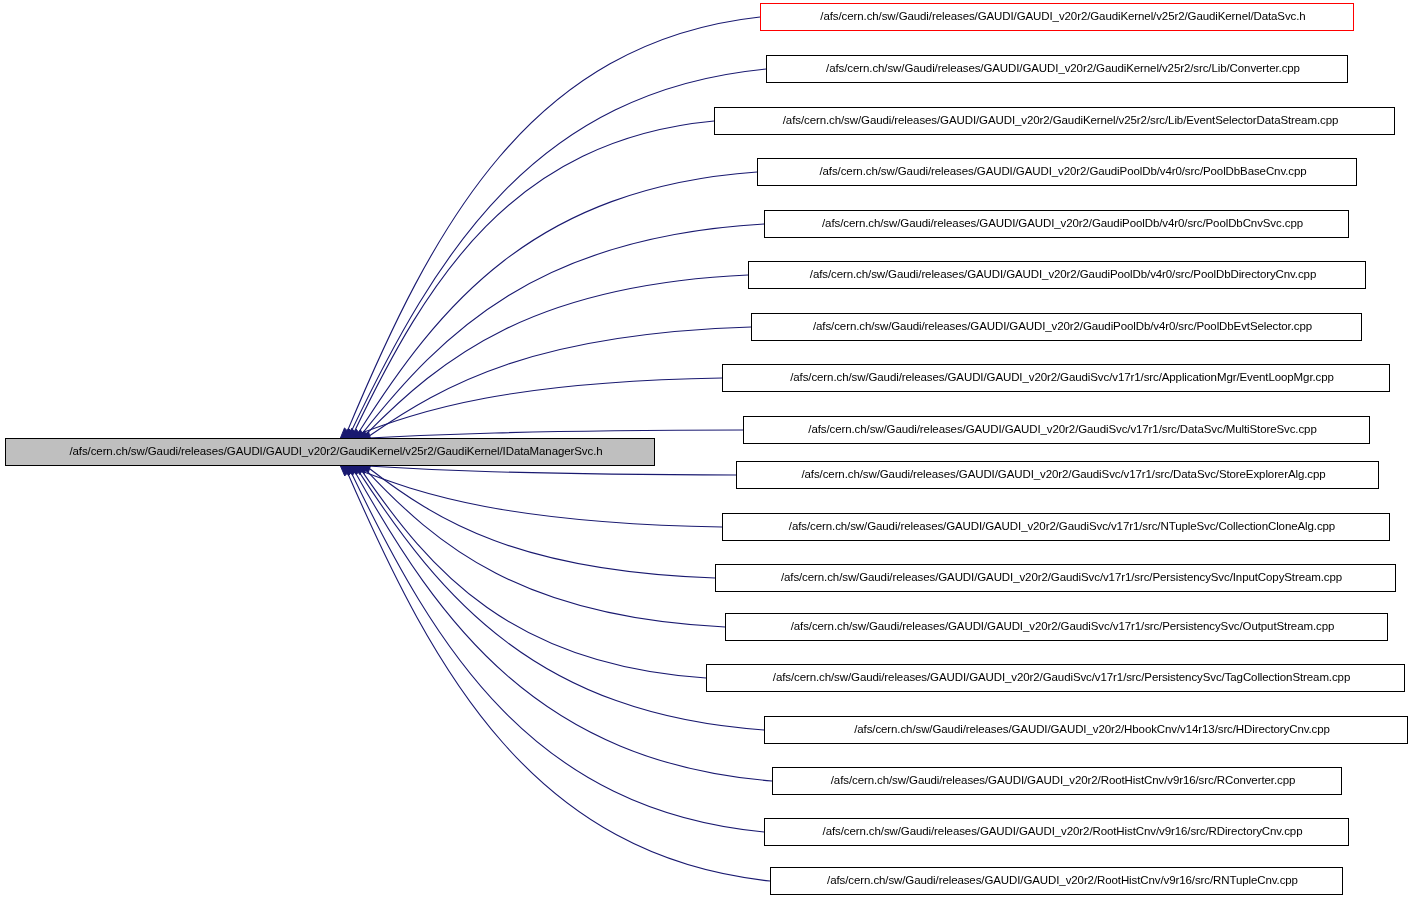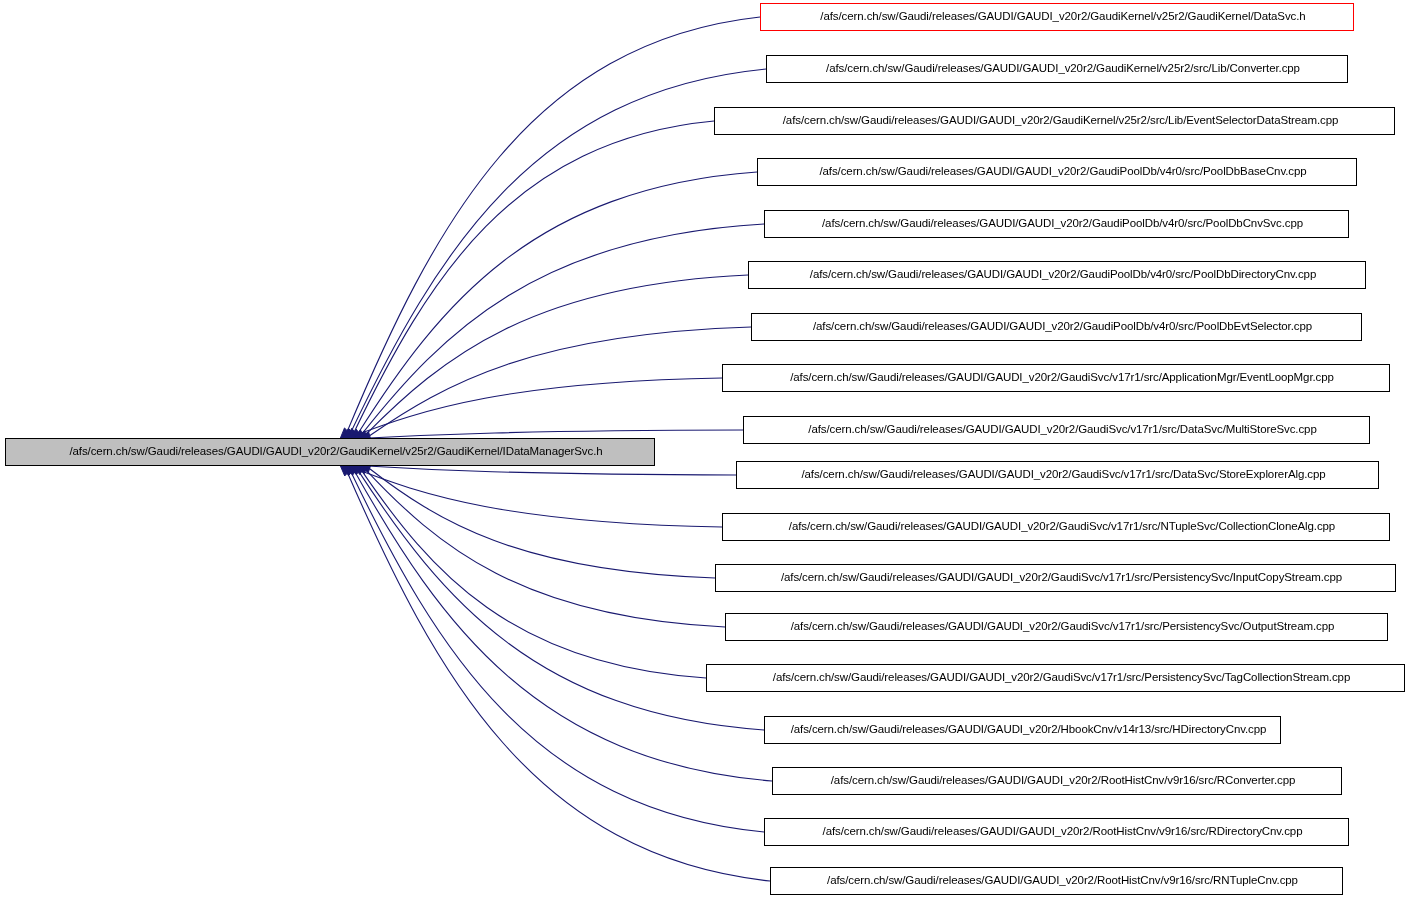--- a/index.html
+++ b/index.html
@@ -132,21 +132,21 @@
     </div>
     <div class="graph-node" style="left: 715px; top: 564px; width: 681px; height: 28px;">
       <span class="node-label">/afs/cern.ch/sw/Gaudi/releases/GAUDI/GAUDI_v20r2/GaudiSvc/v17r1/src/PersistencySvc/InputCopyStream.cpp</span>
     </div>
     <div class="graph-node" style="left: 725px; top: 613px; width: 663px; height: 28px;">
       <span class="node-label">/afs/cern.ch/sw/Gaudi/releases/GAUDI/GAUDI_v20r2/GaudiSvc/v17r1/src/PersistencySvc/OutputStream.cpp</span>
     </div>
     <div class="graph-node" style="left: 706px; top: 664px; width: 699px; height: 28px;">
       <span class="node-label">/afs/cern.ch/sw/Gaudi/releases/GAUDI/GAUDI_v20r2/GaudiSvc/v17r1/src/PersistencySvc/TagCollectionStream.cpp</span>
     </div>
-    <div class="graph-node" style="left: 764px; top: 716px; width: 517px; height: 28px;">
+    <div class="graph-node" style="left: 764px; top: 716px; width: 644px; height: 28px;">
       <span class="node-label">/afs/cern.ch/sw/Gaudi/releases/GAUDI/GAUDI_v20r2/HbookCnv/v14r13/src/HDirectoryCnv.cpp</span>
     </div>
     <div class="graph-node" style="left: 772px; top: 767px; width: 570px; height: 28px;">
       <span class="node-label">/afs/cern.ch/sw/Gaudi/releases/GAUDI/GAUDI_v20r2/RootHistCnv/v9r16/src/RConverter.cpp</span>
     </div>
     <div class="graph-node" style="left: 764px; top: 818px; width: 585px; height: 28px;">
       <span class="node-label">/afs/cern.ch/sw/Gaudi/releases/GAUDI/GAUDI_v20r2/RootHistCnv/v9r16/src/RDirectoryCnv.cpp</span>
     </div>
     <div class="graph-node" style="left: 770px; top: 867px; width: 573px; height: 28px;">
       <span class="node-label">/afs/cern.ch/sw/Gaudi/releases/GAUDI/GAUDI_v20r2/RootHistCnv/v9r16/src/RNTupleCnv.cpp</span>

